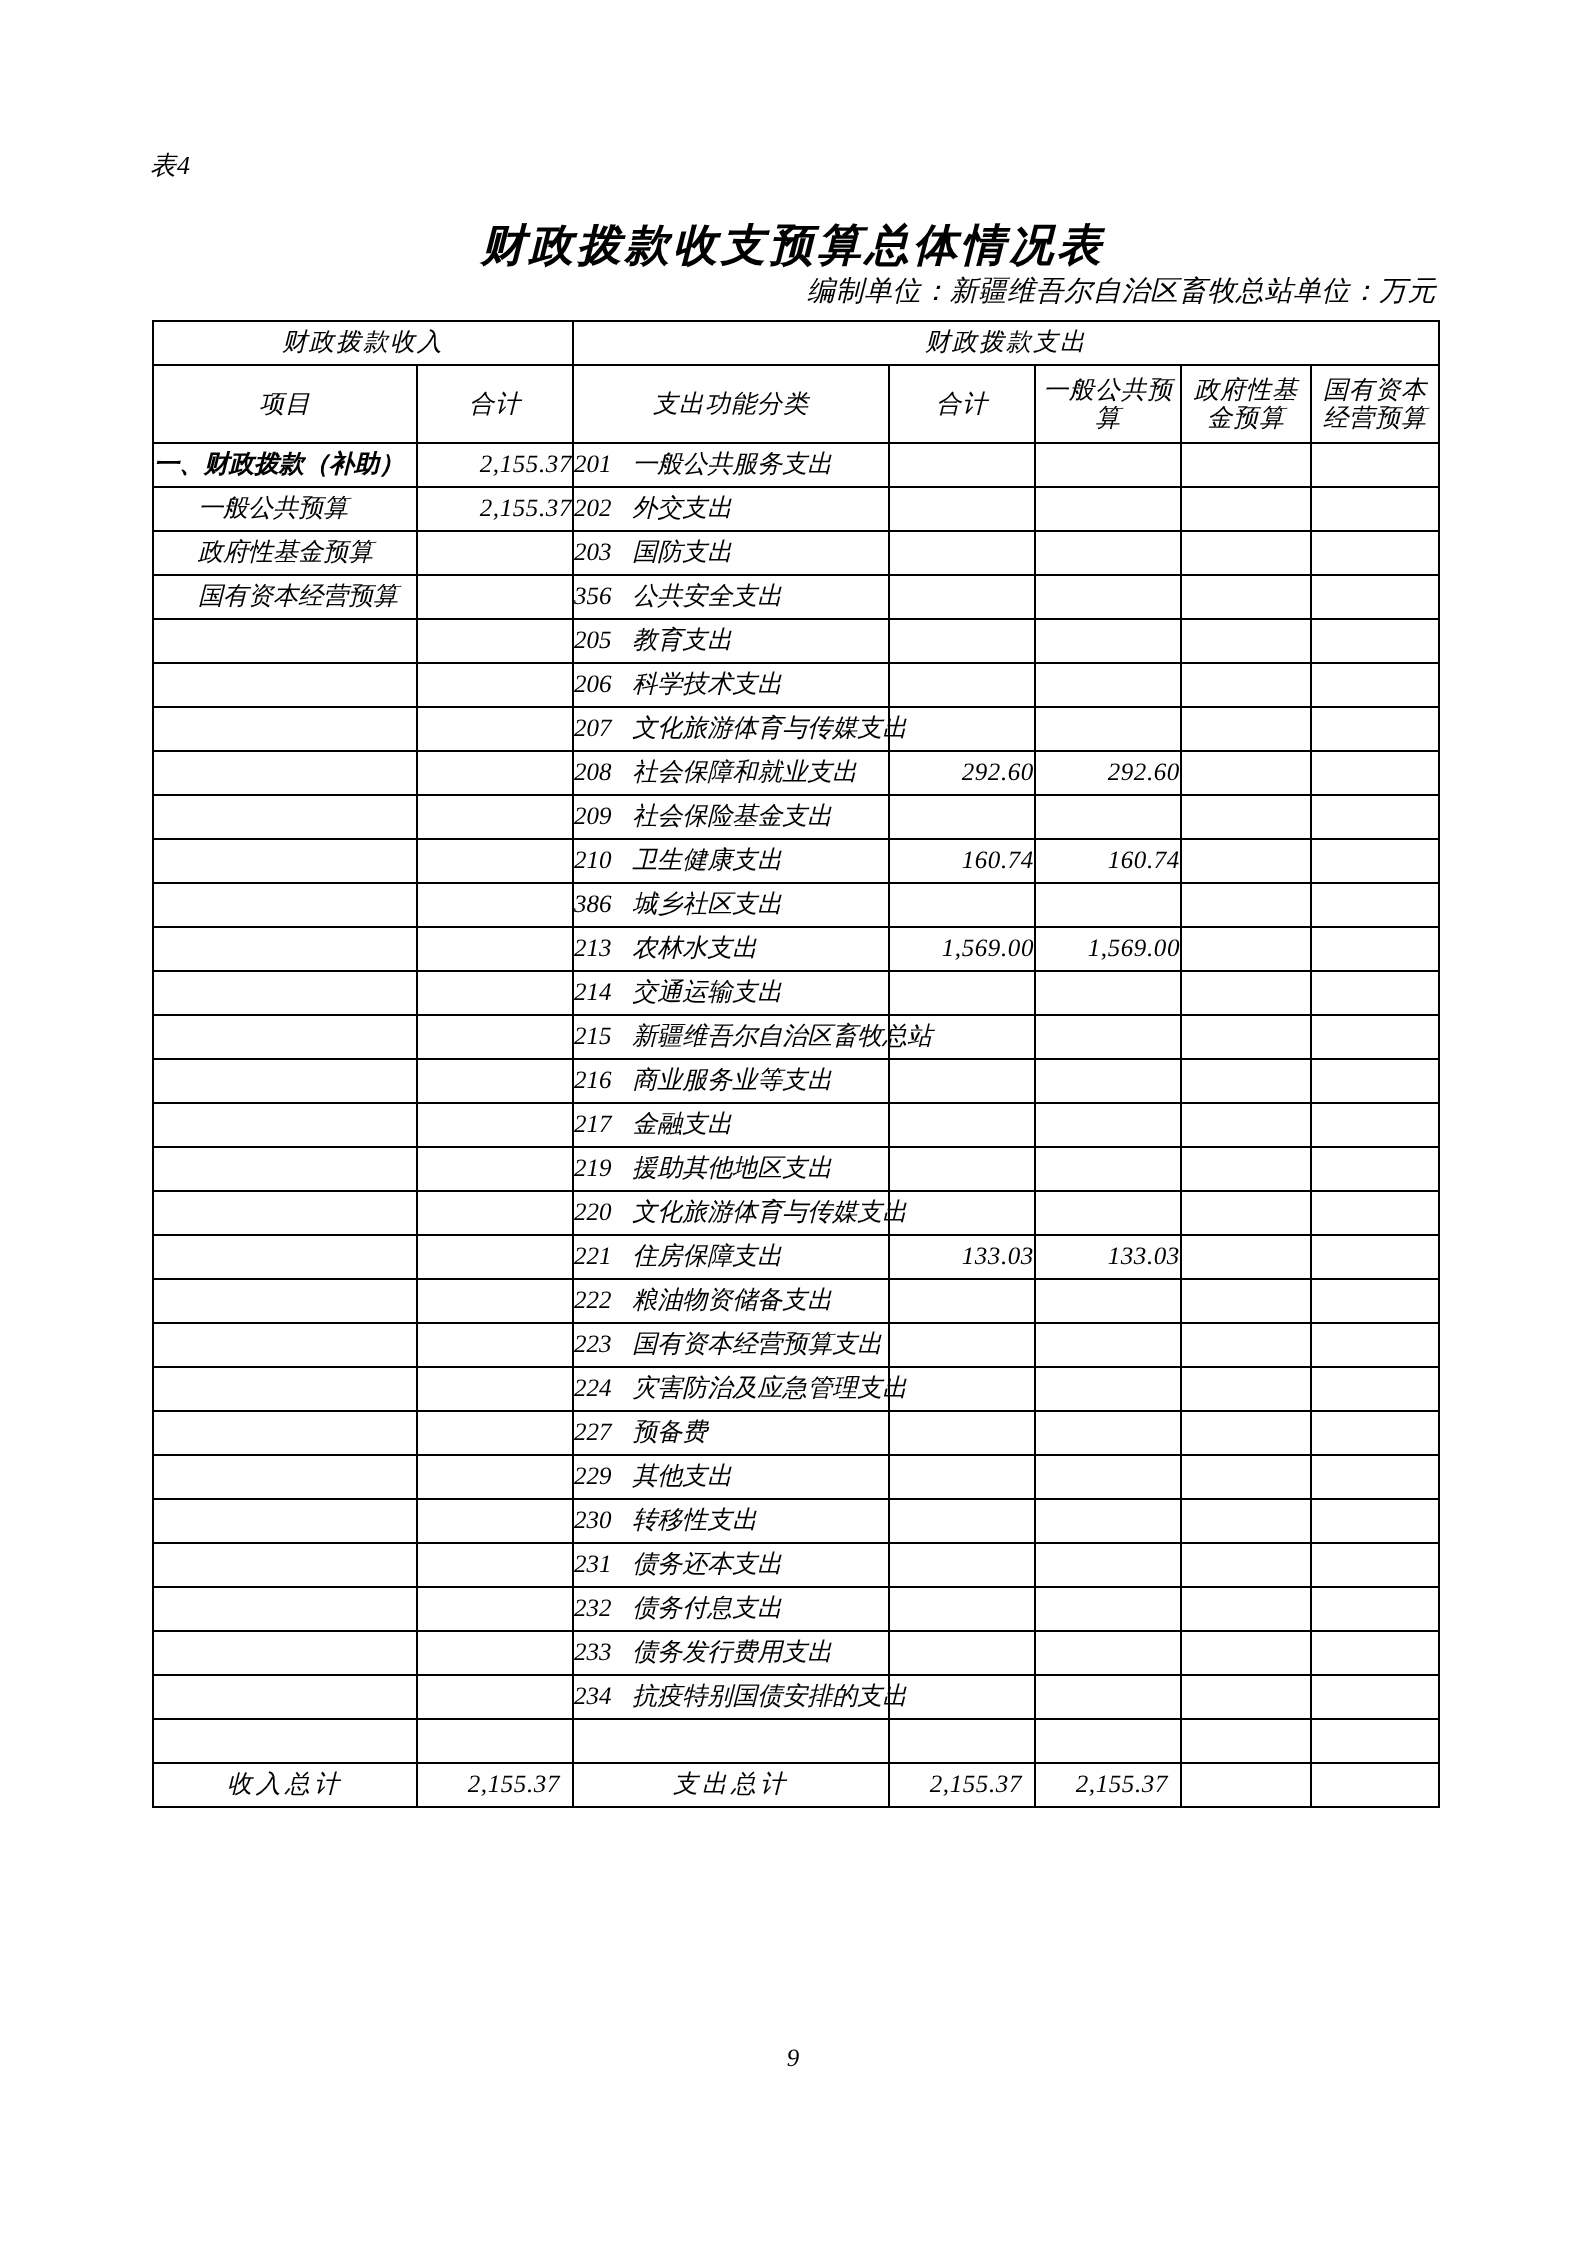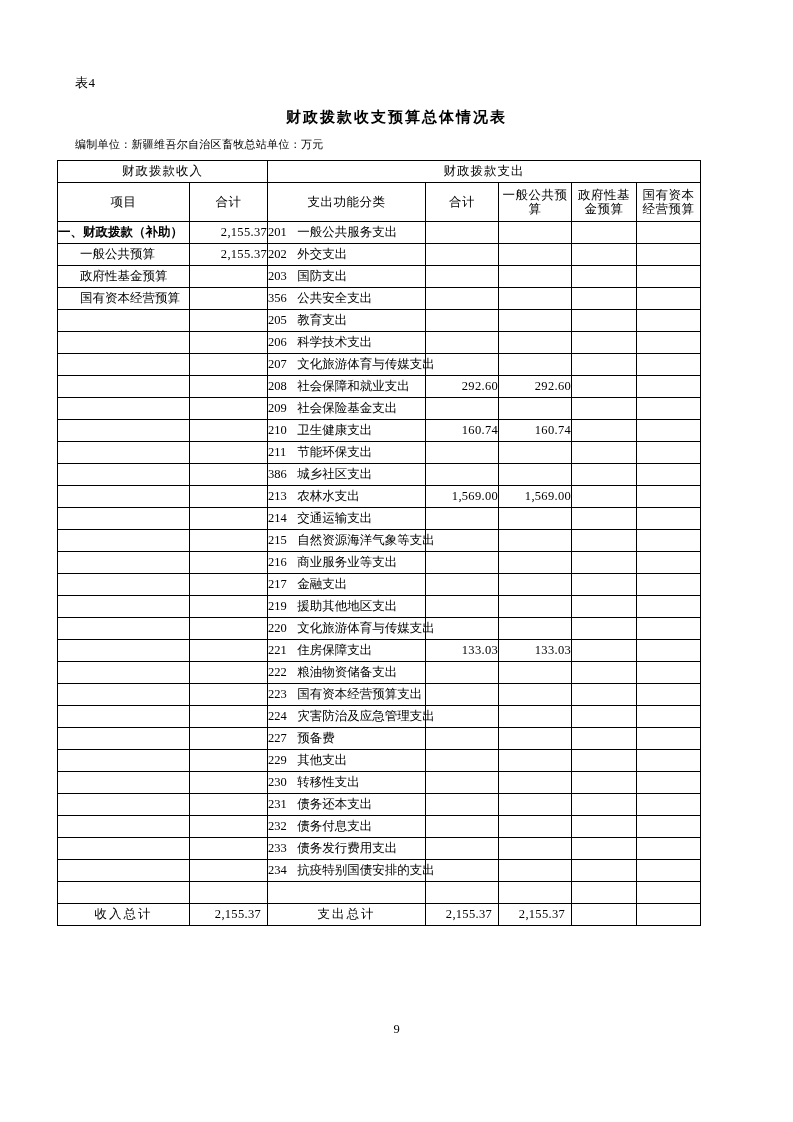--- a/index.html
+++ b/index.html
@@ -13,55 +13,56 @@
     font-family: "Liberation Serif", "DejaVu Serif", serif;
     color: #000000;
     position: relative;
   }
   .page {
     position: relative;
     width: 793px;
     height: 928px;
     box-sizing: border-box;
     padding: 4px;
+    font-style: italic;
   }
   .sheet-label {
     position: absolute;
     left: 75px;
     top: 74px;
     font-size: 13px;
     letter-spacing: 0.5px;
   }
   .doc-title {
     position: absolute;
     left: 0;
     right: 0;
     top: 108px;
     text-align: center;
-    font-size: 15px;
+    font-size: 22px;
     font-weight: bold;
     letter-spacing: 2px;
     font-family: "Liberation Serif", "DejaVu Serif", serif;
   }
   .meta-row {
     position: absolute;
     left: 75px;
     right: 75px;
     top: 137px;
-    font-size: 11px;
+    font-size: 14px;
     display: flex;
-    justify-content: flex-start;
+    justify-content: flex-end;
     align-items: baseline;
   }
   .meta-left { letter-spacing: 0.3px; }
   .meta-right { letter-spacing: 0.3px; }
 
   table.budget {
     position: absolute;
-    left: 57px;
+    left: 76px;
     top: 160px;
     border-collapse: collapse;
     width: 643px;
     table-layout: fixed;
     font-size: 12.5px;
   }
   table.budget td, table.budget th {
     border: 1px solid #000000;
     padding: 0;
     height: 21px;
@@ -272,29 +273,20 @@
           <td class="c-num"></td>
           <td class="c-func"><span class="code">210</span><span> 卫生健康支出</span></td>
           <td class="c-num">160.74</td>
           <td class="c-num">160.74</td>
           <td class="c-num"></td>
           <td class="c-num"></td>
         </tr>
         <tr>
           <td class="c-item"></td>
           <td class="c-num"></td>
-          <td class="c-func"><span class="code">211</span><span> 节能环保支出</span></td>
-          <td class="c-num"></td>
-          <td class="c-num"></td>
-          <td class="c-num"></td>
-          <td class="c-num"></td>
-        </tr>
-        <tr>
-          <td class="c-item"></td>
-          <td class="c-num"></td>
           <td class="c-func"><span class="code">386</span><span> 城乡社区支出</span></td>
           <td class="c-num"></td>
           <td class="c-num"></td>
           <td class="c-num"></td>
           <td class="c-num"></td>
         </tr>
         <tr>
           <td class="c-item"></td>
           <td class="c-num"></td>
           <td class="c-func"><span class="code">213</span><span> 农林水支出</span></td>
@@ -308,21 +300,21 @@
           <td class="c-num"></td>
           <td class="c-func"><span class="code">214</span><span> 交通运输支出</span></td>
           <td class="c-num"></td>
           <td class="c-num"></td>
           <td class="c-num"></td>
           <td class="c-num"></td>
         </tr>
         <tr>
           <td class="c-item"></td>
           <td class="c-num"></td>
-          <td class="c-func"><span class="code">215</span><span> 自然资源海洋气象等支出</span></td>
+          <td class="c-func"><span class="code">215</span><span> 新疆维吾尔自治区畜牧总站</span></td>
           <td class="c-num"></td>
           <td class="c-num"></td>
           <td class="c-num"></td>
           <td class="c-num"></td>
         </tr>
         <tr>
           <td class="c-item"></td>
           <td class="c-num"></td>
           <td class="c-func"><span class="code">216</span><span> 商业服务业等支出</span></td>
           <td class="c-num"></td>

